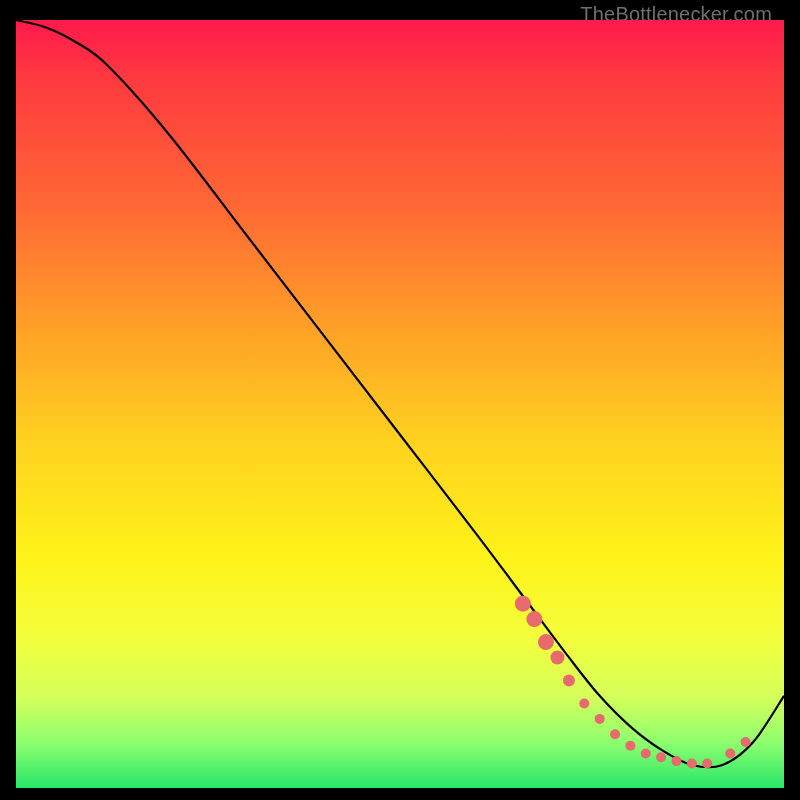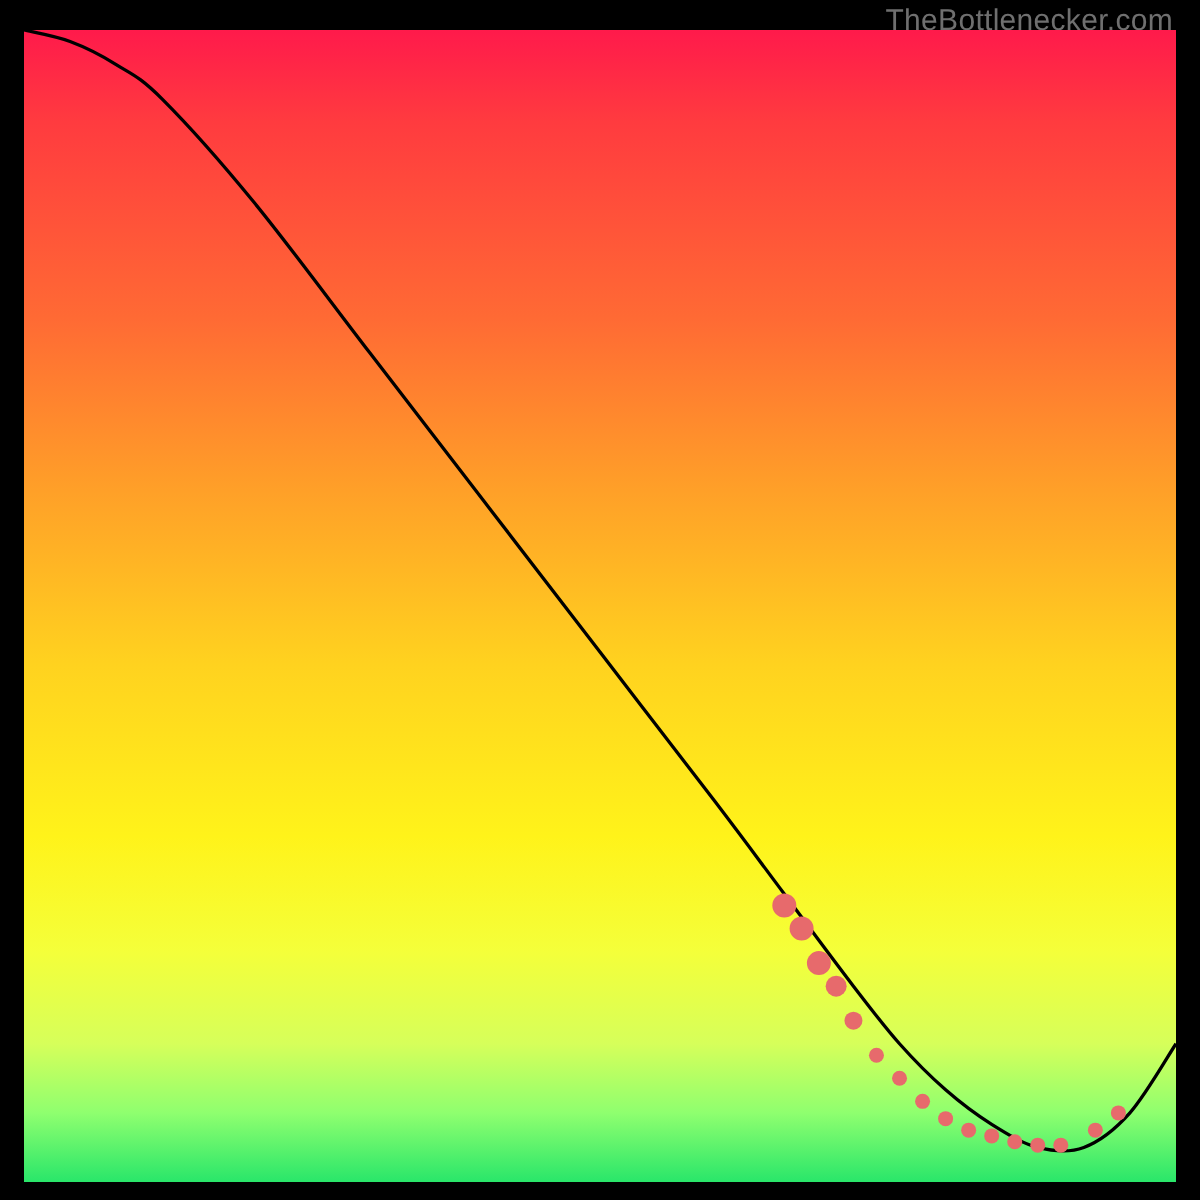--- a/index.html
+++ b/index.html
@@ -34,21 +34,21 @@
       #fff31a 70%,
       #f4ff3a 80%,
       #d6ff5a 88%,
       #8fff6f 94%,
       #29e66a 100%
     );
   }
   .attribution {
     position: absolute;
     top: 3px;
-    right: 18px;
+    right: 28px;
     color: #6f6f6f;
     font-size: 20px;
     letter-spacing: 0.2px;
   }
   svg.curve {
     position: absolute;
     left: 0;
     top: 0;
     width: 768px;
     height: 768px;

